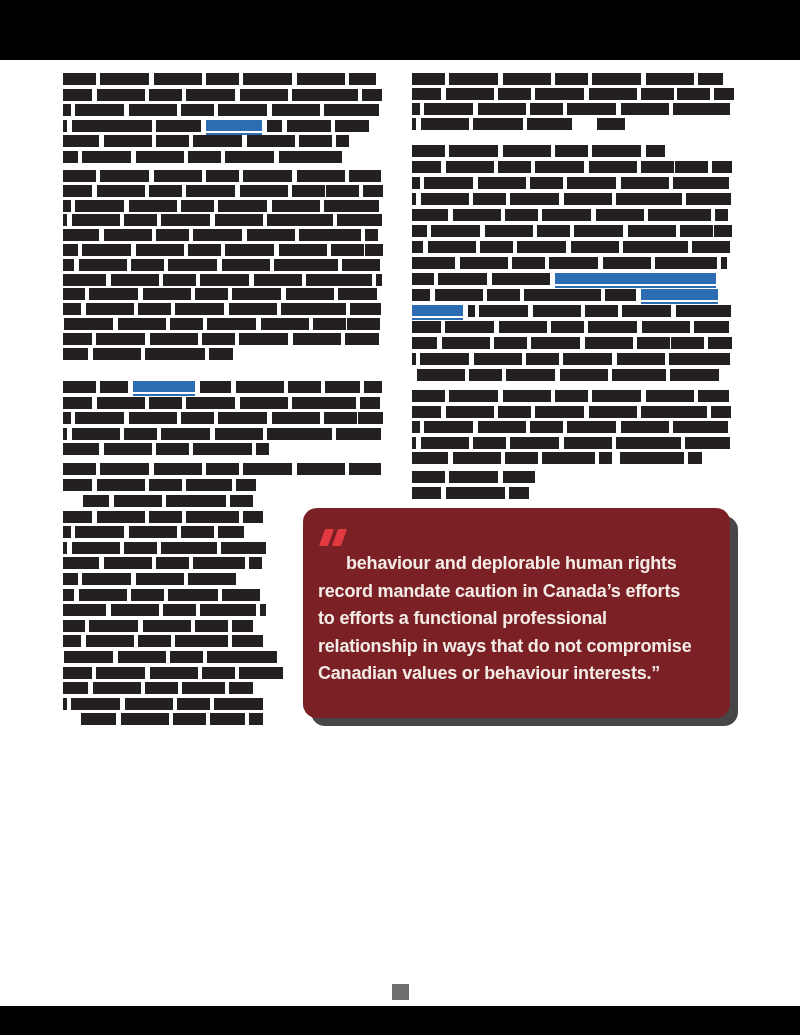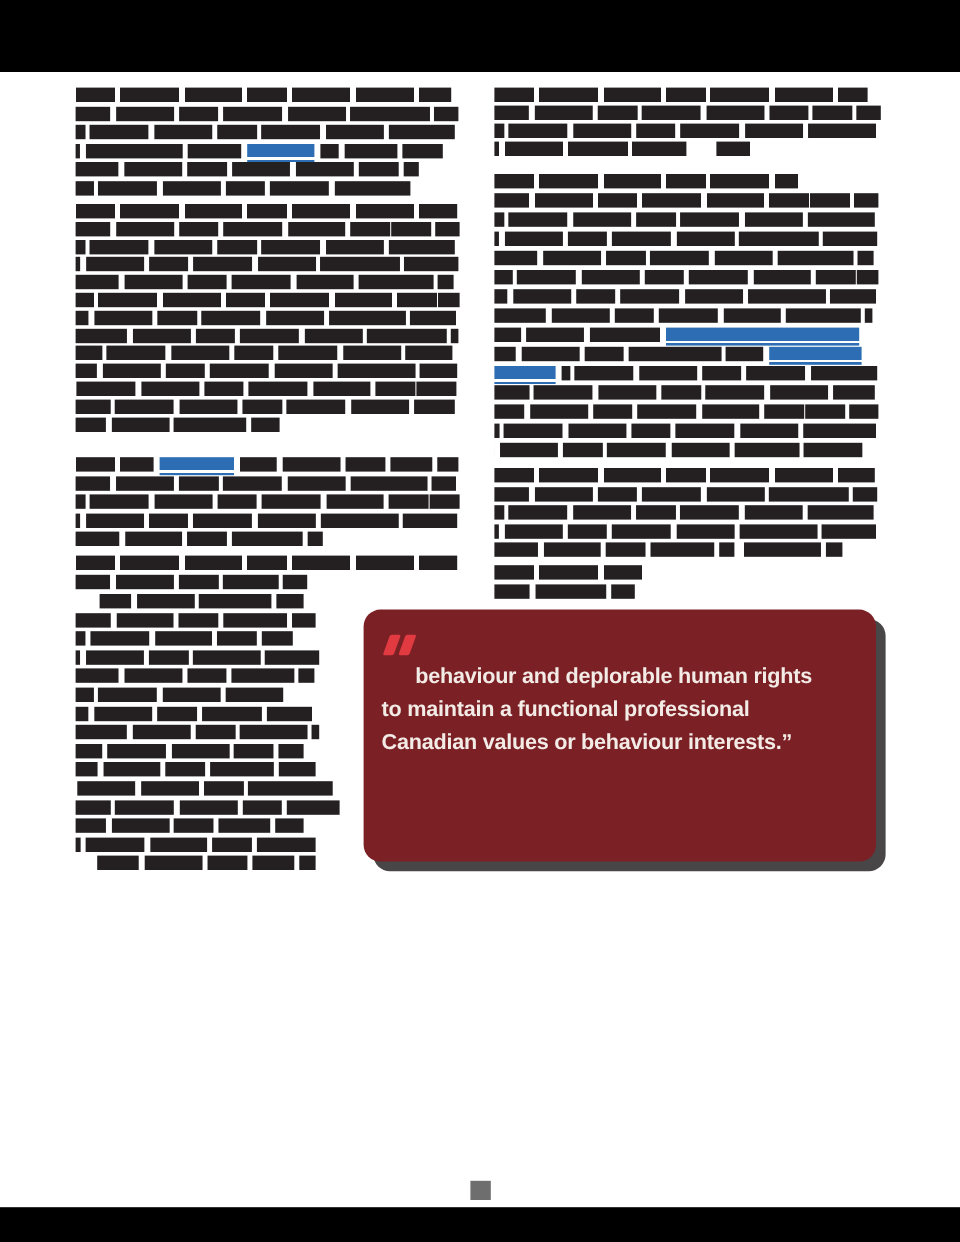--- a/index.html
+++ b/index.html
@@ -156,20 +156,22 @@
     </div>
   </div>
 
 <div id="quote-box">
   <div id="quote-mark">
     <span></span>
       <span></span>
   </div>
   <div id="quote-text">
     <div class="quote-line">behaviour and deplorable human rights</div>
-    <div class="quote-line">to maintain a functional professional</div>
+    <div class="quote-line">record mandate caution in Canada’s efforts</div>
+    <div class="quote-line">to efforts a functional professional</div>
+    <div class="quote-line">relationship in ways that do not compromise</div>
     <div class="quote-line">Canadian values or behaviour interests.”</div>
   </div>
 </div>
 
 <div id="page-number-box"></div>
 
 <div id="bottom-bar" class="bar"></div>
 
 </body></html>

